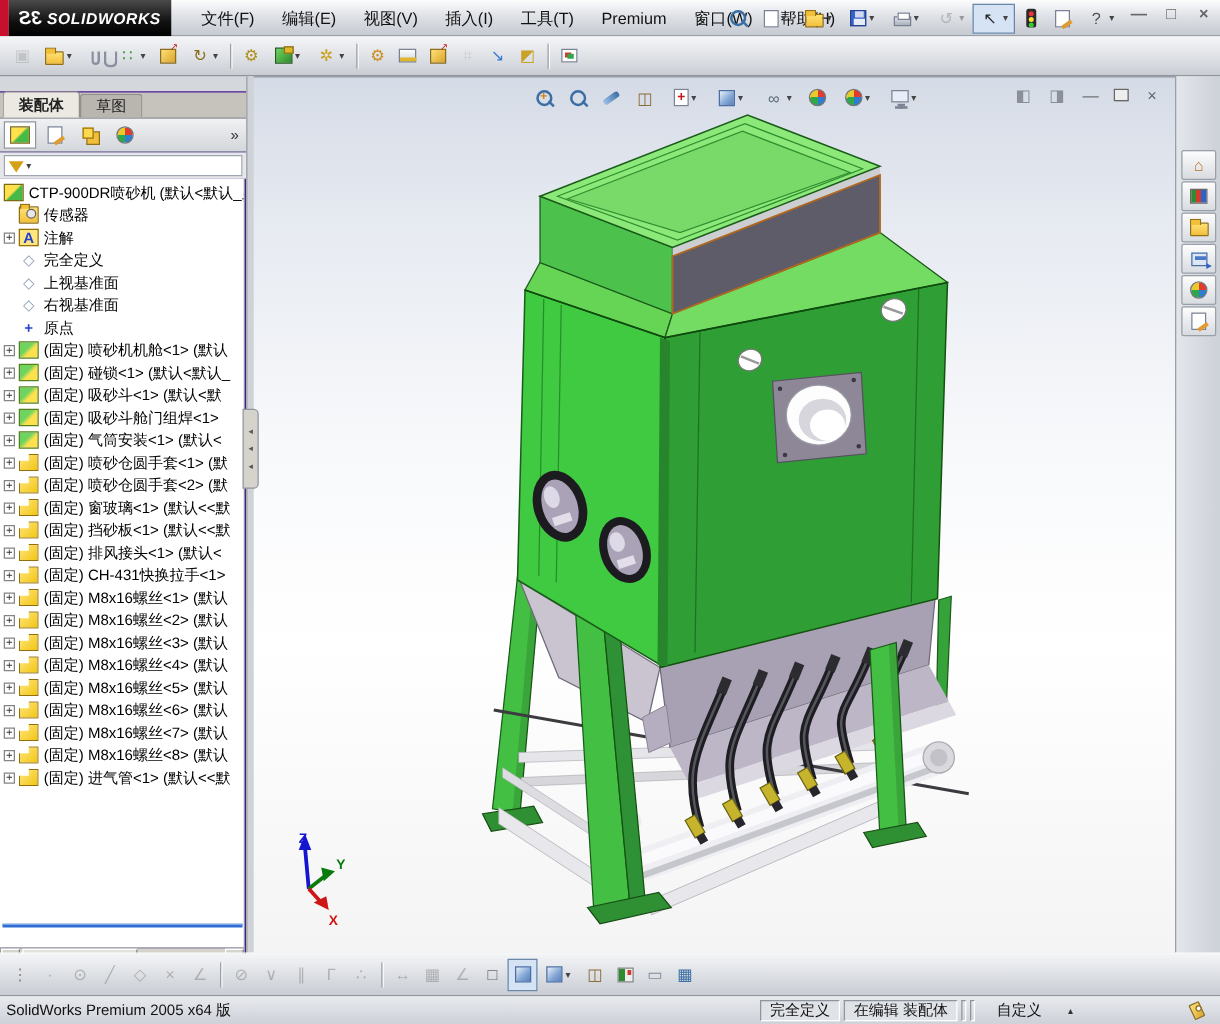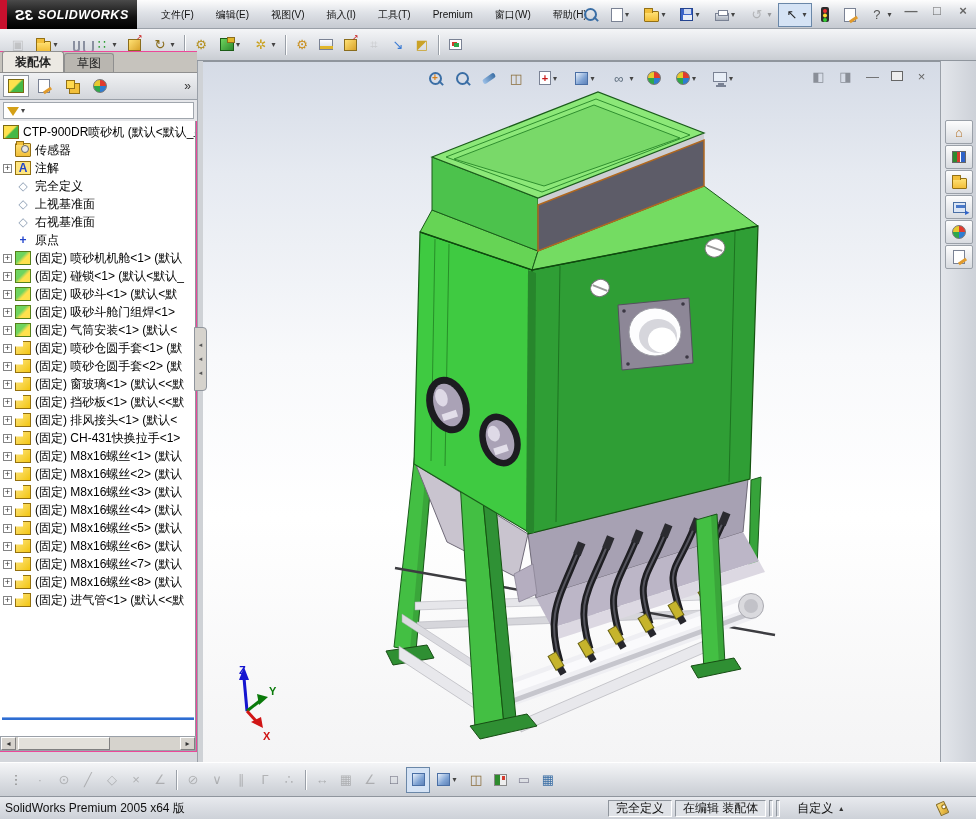--- a/index.html
+++ b/index.html
@@ -9,21 +9,21 @@
   
   #titlebar{position:absolute;left:0;top:0;width:976px;height:29px;
     background:linear-gradient(180deg,#fdfdfd,#dfe2e7 45%,#c6cad1);border-bottom:1px solid #9aa0a8;
     display:flex;align-items:center;}
   #redstripe{position:absolute;left:0;top:0;width:7px;height:29px;background:#c8102e;}
   #logo{position:absolute;left:7px;top:0;width:130px;height:29px;background:linear-gradient(180deg,#4a4a4a,#111 60%,#000);
     color:#fff;display:flex;align-items:center;justify-content:center;gap:4px;}
   #logo .mark{font-size:15px;font-style:italic;font-weight:bold;transform:scaleX(-1);display:inline-block;}
   #logo .name{font-size:12.5px;font-weight:bold;font-style:italic;letter-spacing:.5px;}
   #menus{position:absolute;left:150px;top:0;height:29px;display:flex;align-items:center;}
-  #menus .menu{padding:0 11px;font-size:10px;color:#111;height:29px;display:flex;align-items:center;cursor:default;}
+  #menus .menu{padding:0 11px;font-size:13px;color:#111;height:29px;display:flex;align-items:center;cursor:default;}
   #quick{position:absolute;left:578px;top:2px;height:25px;display:flex;align-items:center;gap:1px;}
   #winctrl{position:absolute;right:4px;top:2px;display:flex;gap:8px;align-items:center;}
   #winctrl span{color:#555;font-size:13px;font-weight:bold;width:18px;text-align:center;}
 
   
   .tb{display:inline-flex;align-items:center;justify-content:center;height:24px;min-width:24px;border:1px solid transparent;position:relative;}
   .tb.dd{min-width:34px;}
   .tb .dda{font-size:8px;color:#444;margin-left:2px;}
   .tb.pressed{border:1px solid #6a87a8;background:#d5e3f5;}
   .tb.grayed{opacity:.45;filter:grayscale(1);}
@@ -75,21 +75,21 @@
   .x-winprev::after{content:"";position:absolute;left:0;bottom:0;width:13px;height:3px;background:#e0b62a;}
   .x-update{width:13px;height:12px;border:1px solid #888;background:linear-gradient(90deg,#2e8b2e 0 45%,#eee 45%);}
   .x-update::after{content:"";position:absolute;right:1px;top:1px;width:3px;height:4px;background:#d43b2e;}
   .x-photo{width:13px;height:11px;background:#fff;border:1px solid #7a8294;}
   .x-photo::before{content:"";position:absolute;left:2px;top:2px;width:5px;height:4px;background:#d43b2e;}
   .x-photo::after{content:"";position:absolute;right:2px;bottom:2px;width:5px;height:4px;background:#2ea84a;}
   .x-tag{width:9px;height:13px;background:linear-gradient(135deg,#ffe175,#d9a32a);border:1px solid #8a6d1d;transform:rotate(-25deg);border-radius:1px;}
   .x-tag::before{content:"";position:absolute;left:3px;top:2px;width:3px;height:3px;border-radius:50%;background:#fff;border:1px solid #8a6d1d;}
 
   
-  #leftpanel{position:absolute;left:0;top:51px;width:197px;height:701px;background:#ec4899;text-decoration:underline;}
+  #leftpanel{position:absolute;left:0;top:73px;width:197px;height:701px;background:#4c1d95;text-decoration:underline;}
   #tabsrow{position:absolute;left:0;top:1px;width:197px;height:21px;display:flex;align-items:flex-end;padding-left:2px;background:#c6c3bd;border-bottom:1px solid #8f8f8f;}
   .tab{height:19px;padding:0 12px;font-size:12px;display:flex;align-items:center;border:1px solid #8f8f8f;border-bottom:none;border-radius:3px 3px 0 0;background:#b9b6b0;color:#222;}
   .tab.active{background:#ece9e3;height:21px;font-weight:bold;}
   #fmtabs{position:absolute;left:0;top:22px;width:197px;height:27px;background:linear-gradient(180deg,#f0f1f3,#d3d6db);border-bottom:1px solid #9aa0a8;display:flex;align-items:center;padding-left:3px;gap:2px;}
   .fmtab{width:26px;height:22px;display:inline-flex;align-items:center;justify-content:center;border:1px solid transparent;}
   .fmtab.active{border:1px solid #8f959d;background:#fdfdfd;}
   #fmchevron{margin-left:auto;margin-right:6px;font-size:12px;color:#333;}
   #filterrow{position:absolute;left:0;top:49px;width:197px;height:21px;background:#e6e7ea;display:flex;align-items:center;padding:0 3px;}
   #filterbox{flex:1;height:17px;background:#fff;border:1px solid #a0a6ad;display:flex;align-items:center;padding-left:3px;gap:2px;}
   #filterbox .dda{font-size:8px;color:#444;}
@@ -137,21 +137,21 @@
   #bottombar{position:absolute;left:0;top:762px;width:976px;height:35px;background:linear-gradient(180deg,#f4f5f7,#d9dce1 60%,#c9cdd3);
     border-top:1px solid #fff;border-bottom:1px solid #8f959d;display:flex;align-items:center;padding-left:4px;}
   #bottombar .tb{height:26px;}
 
   
   #statusbar{position:absolute;left:0;top:797px;width:976px;height:22px;background:linear-gradient(180deg,#e8eaee,#cdd1d8);display:flex;align-items:center;font-size:12px;color:#111;}
   #statusleft{padding-left:5px;}
   #statusright{position:absolute;left:608px;top:2px;height:18px;display:flex;align-items:center;gap:3px;}
   .scell{height:17px;display:flex;align-items:center;padding:0 7px;border:1px solid;border-color:#8f959d #fff #fff #8f959d;background:#dfe2e7;}
   .ssep{width:4px;height:17px;border:1px solid;border-color:#8f959d #fff #fff #8f959d;}
-  #custom{display:flex;align-items:center;gap:6px;padding:0 14px;}
+  #custom{display:flex;align-items:center;gap:21px;padding:0 14px;}
   #custom .dda{font-size:8px;color:#333;}
 </style>
 </head>
 <body>
 
 <div id="app">
 
   <div id="titlebar">
     <div id="redstripe"></div>
     <div id="logo">

